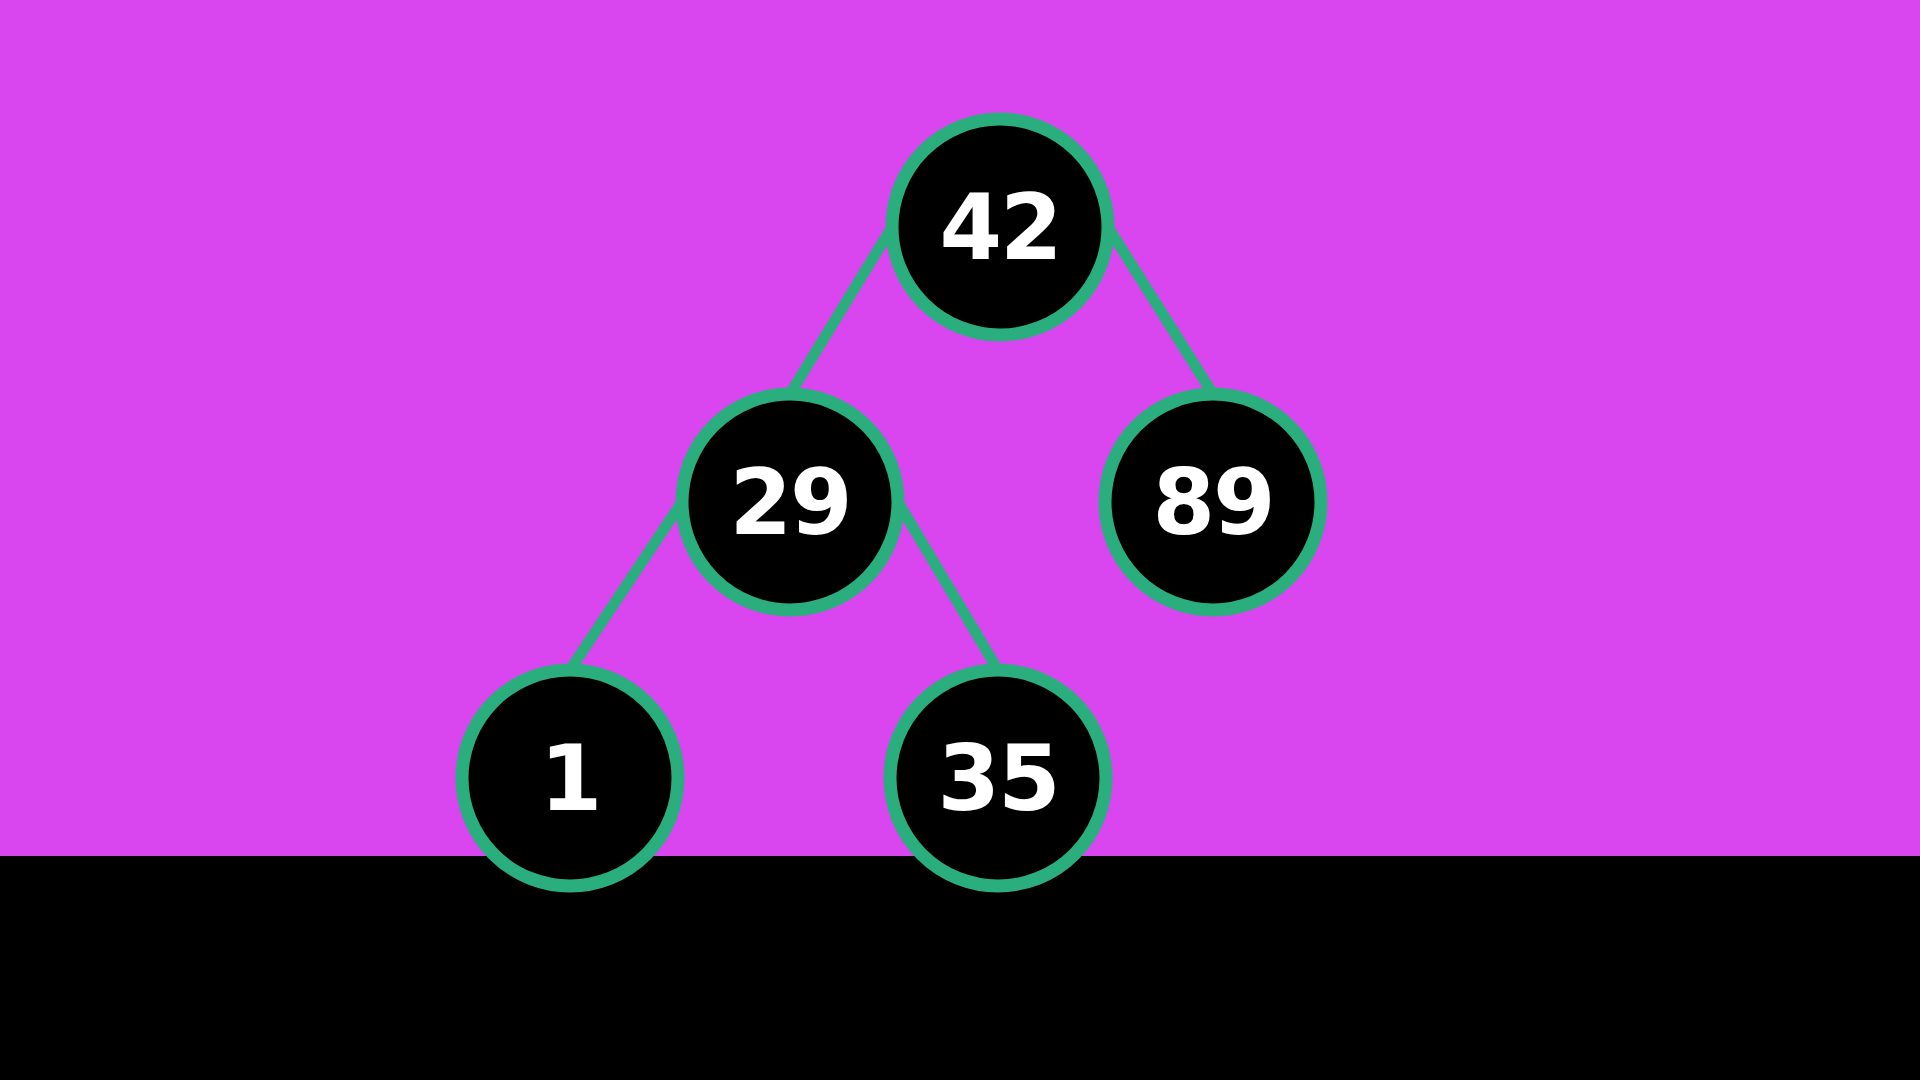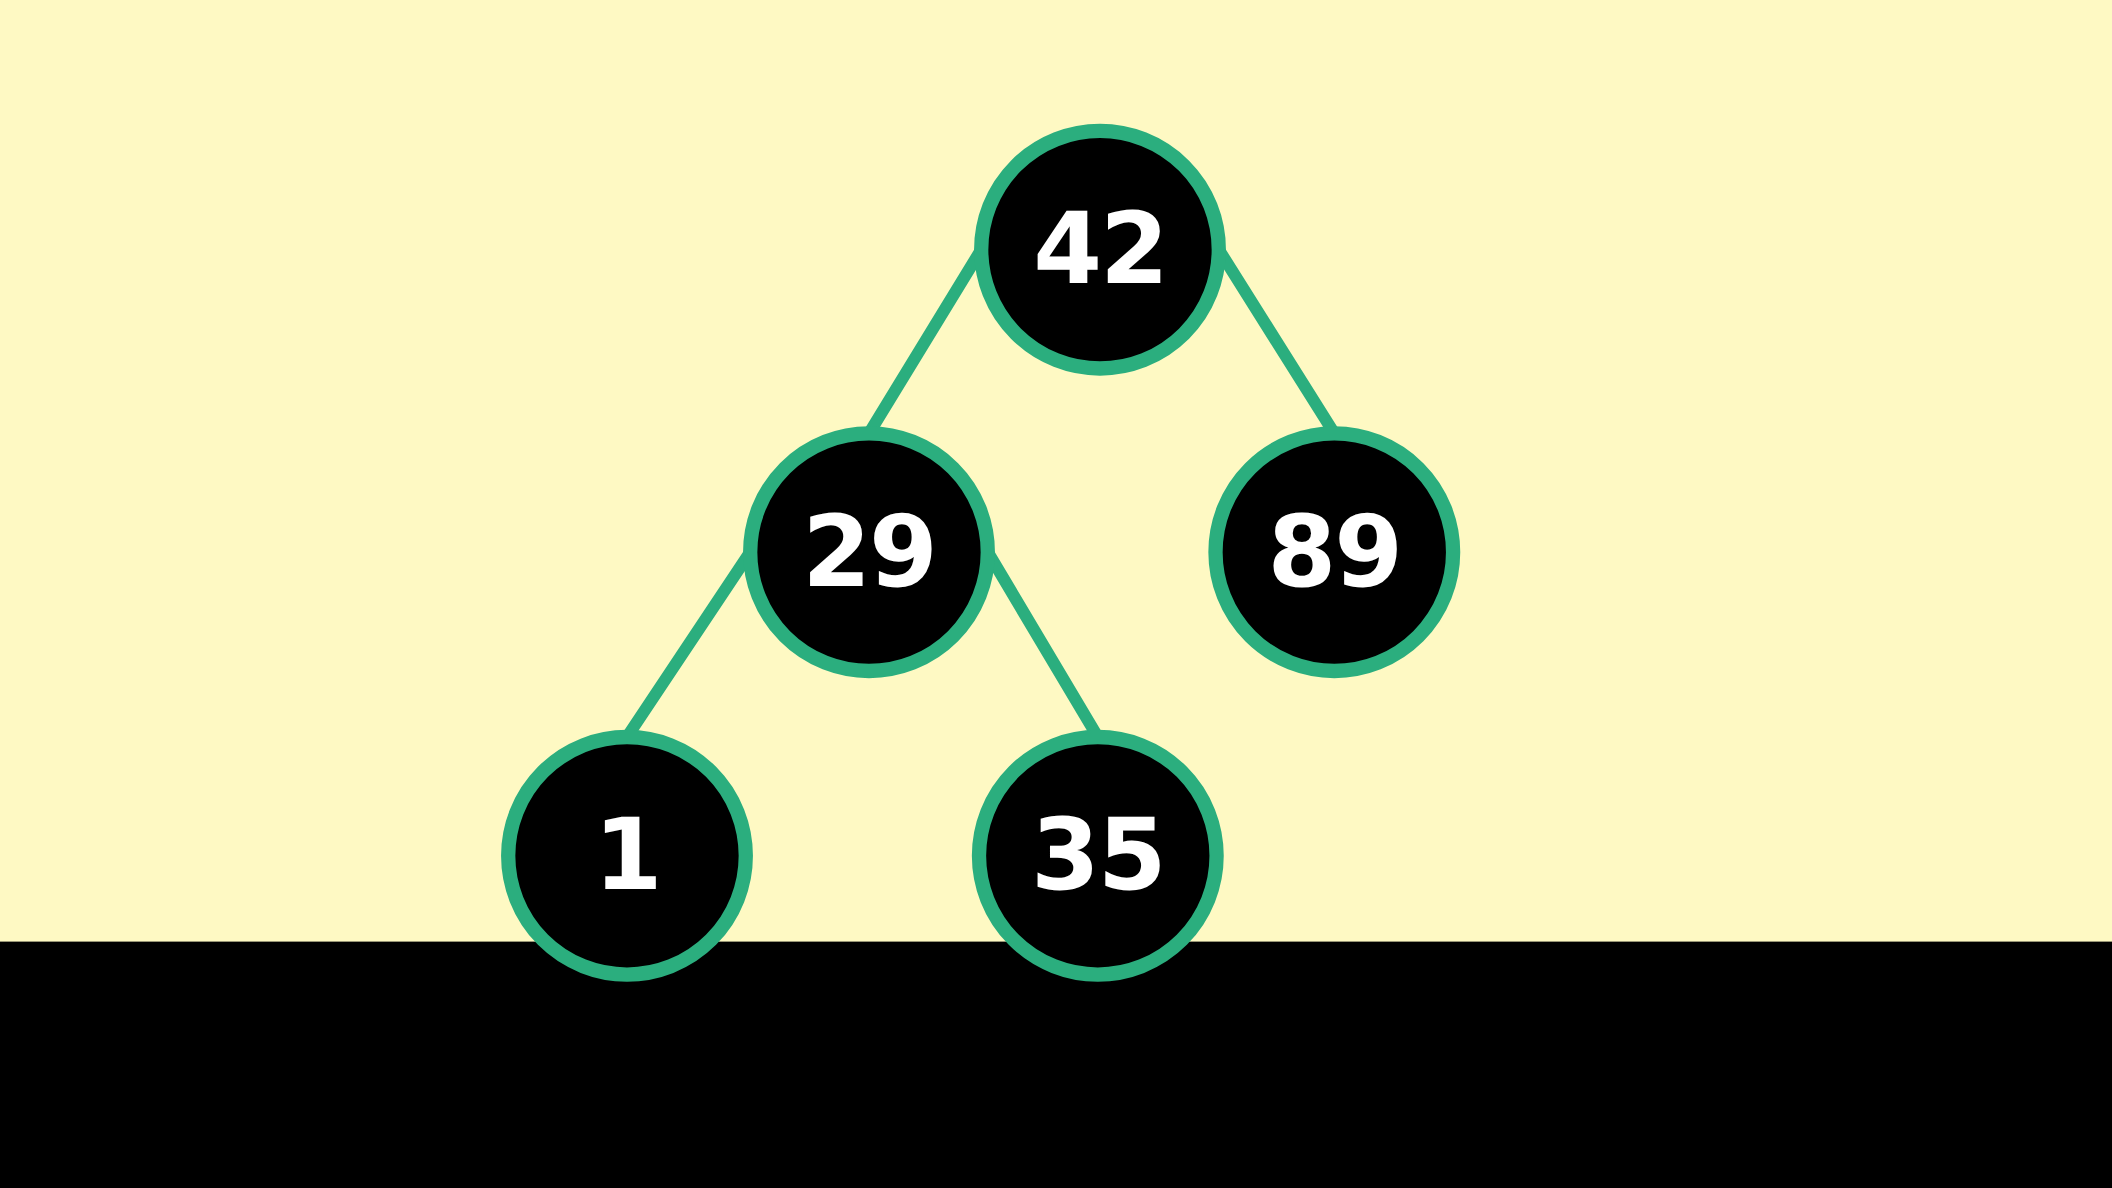--- a/index.html
+++ b/index.html
@@ -7,21 +7,21 @@
     padding: 0;
     width: 1920px;
     height: 1080px;
     overflow: hidden;
     background: #000000;
   }
   .stage {
     position: relative;
     width: 1920px;
     height: 856px;
-    background: #fef9c3;
+    background: #d946ef;
   }
   svg.tree {
     display: block;
     width: 1920px;
     height: 1080px;
   }
   .node-label {
     font-family: "DejaVu Sans", "Liberation Sans", sans-serif;
     font-weight: 800;
     letter-spacing: -2px;

